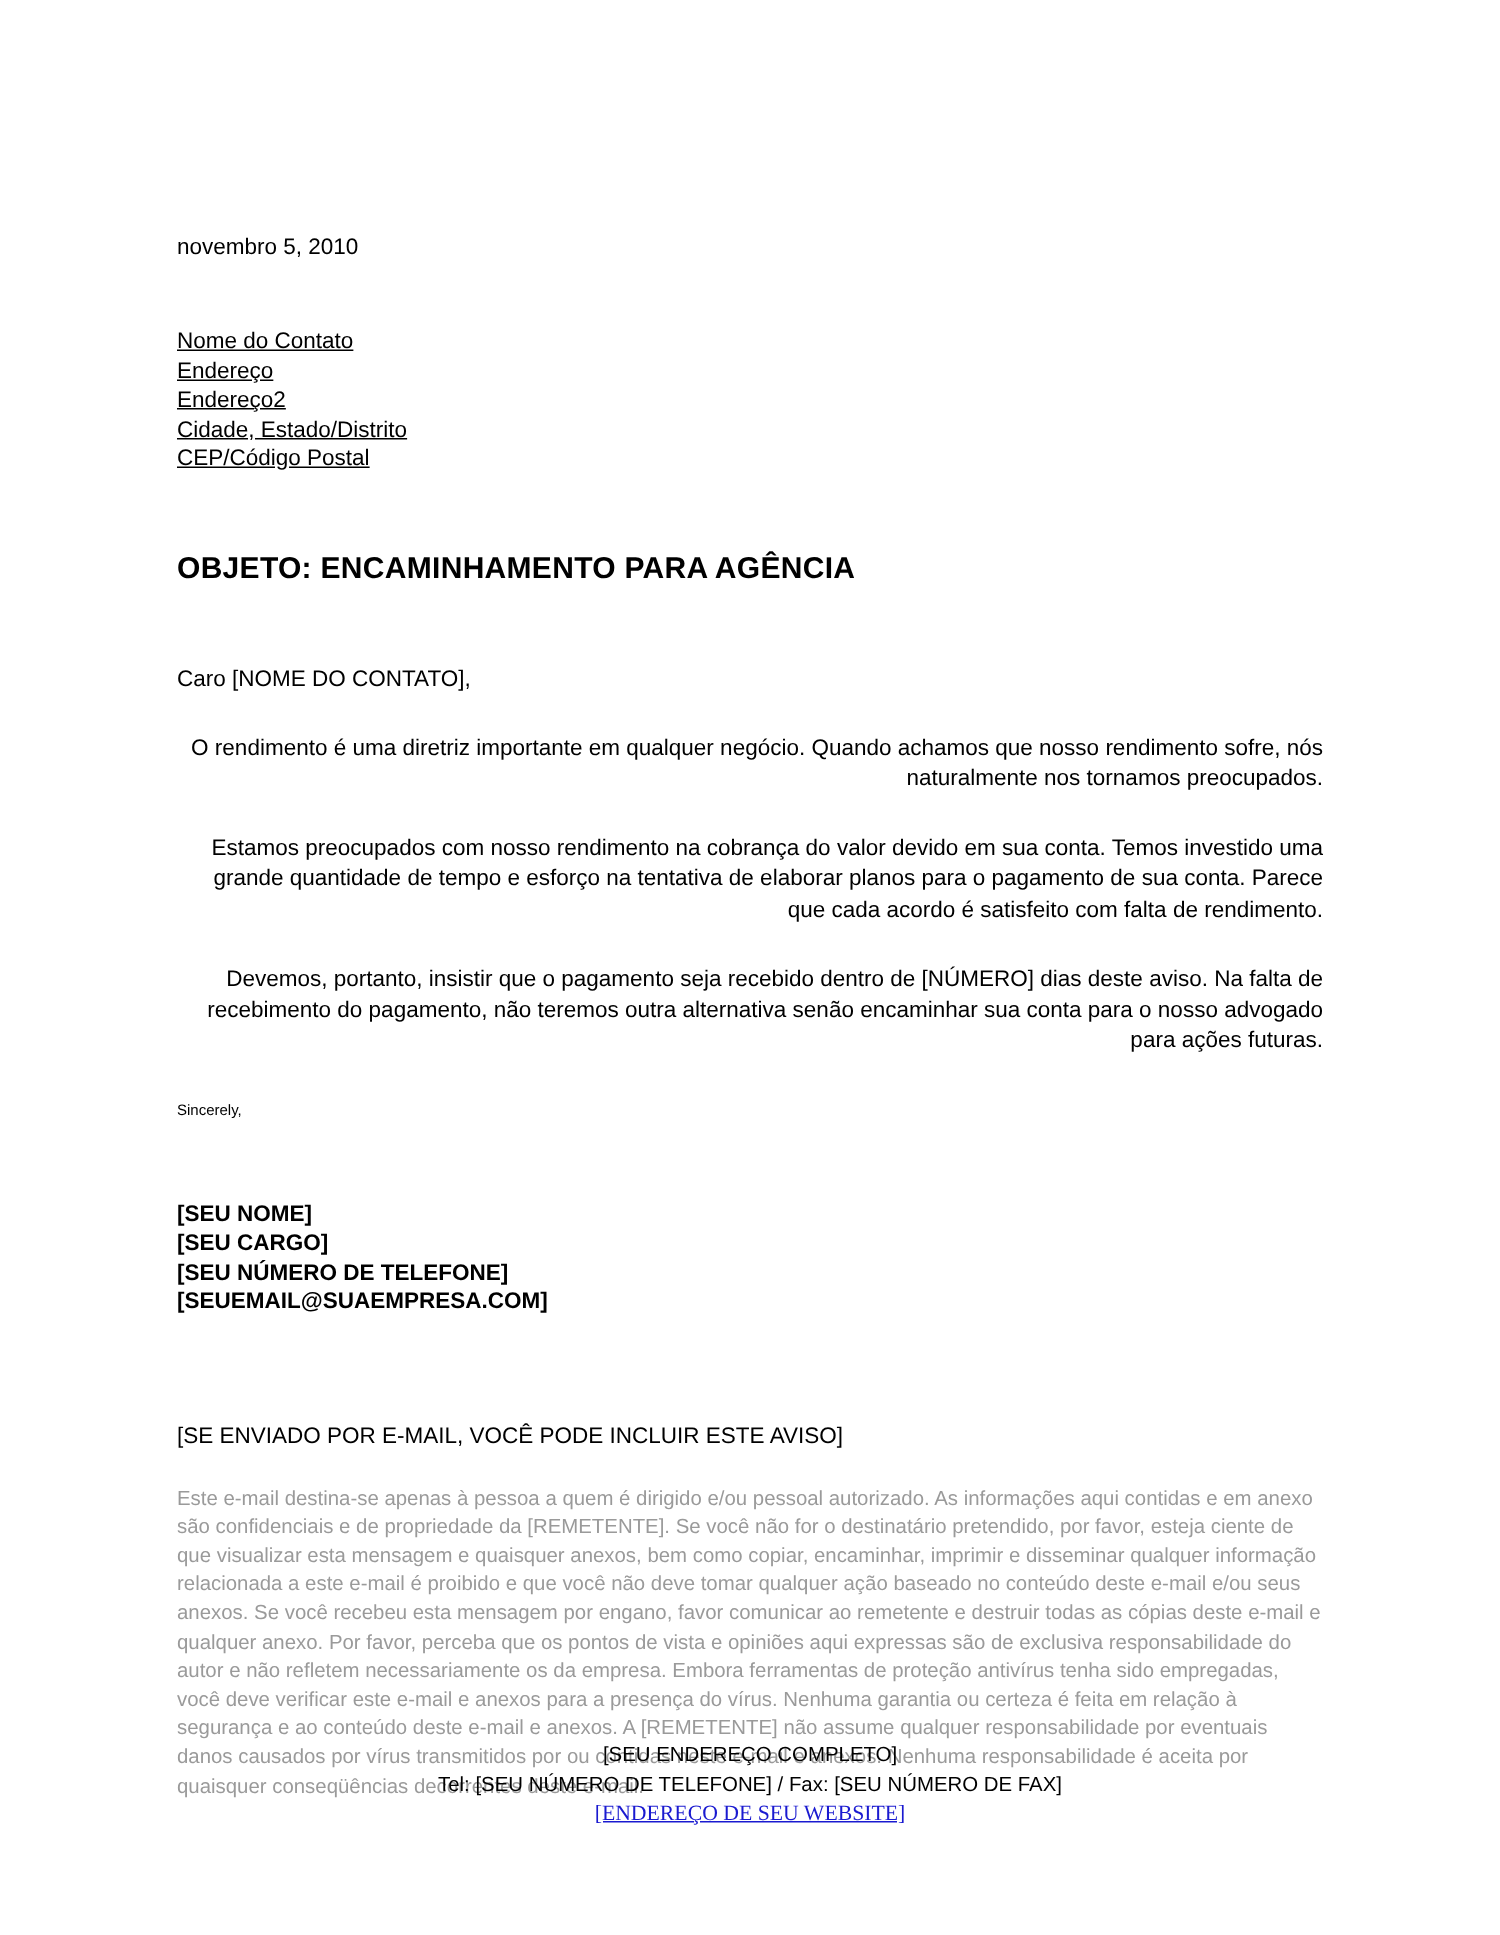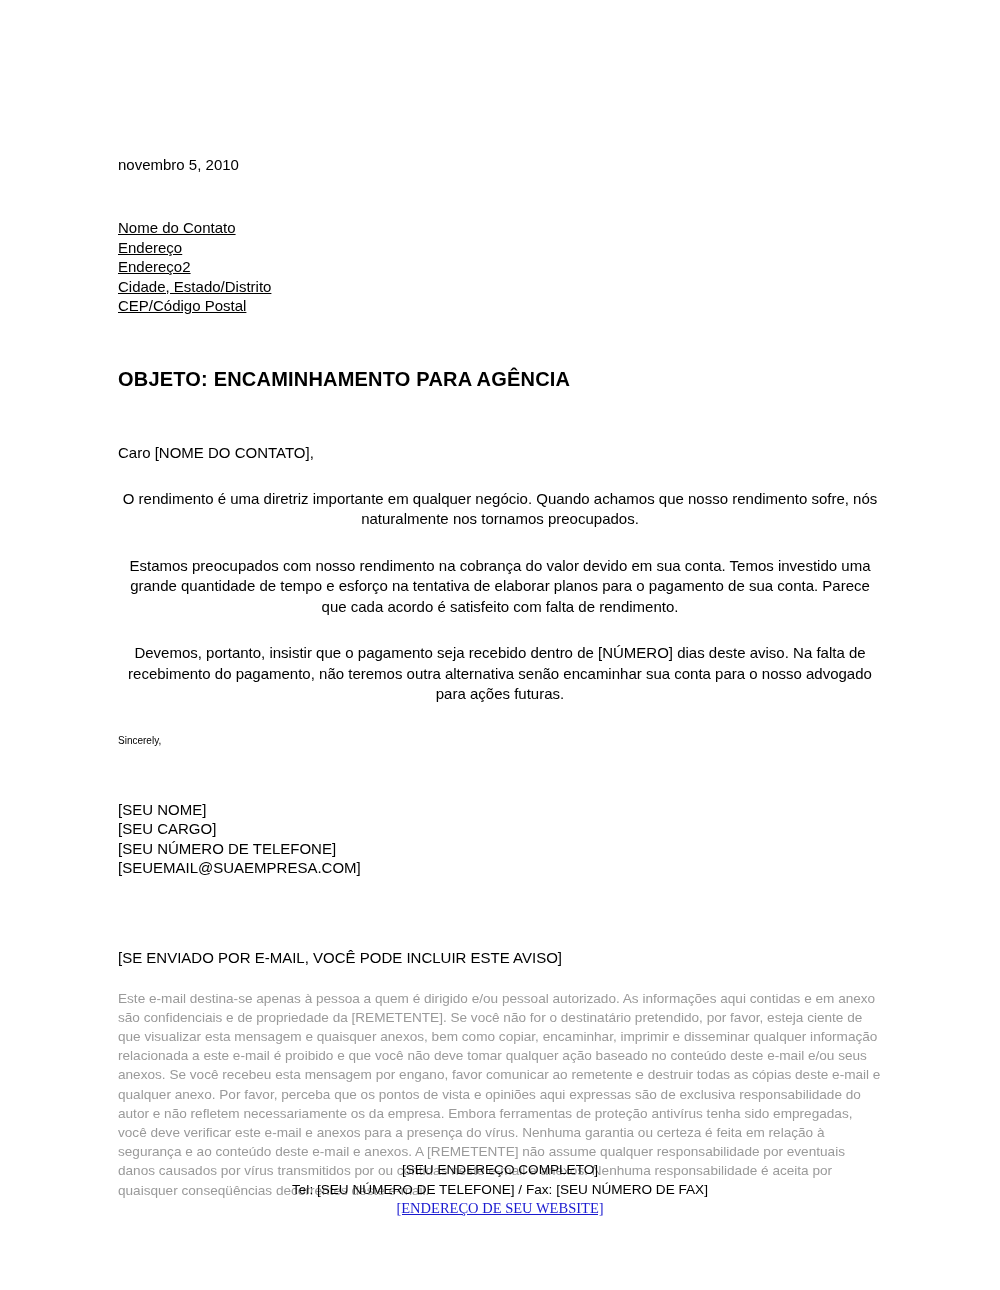--- a/index.html
+++ b/index.html
@@ -52,32 +52,33 @@
   }
   .salutation {
     font-size: 15px;
     line-height: 19px;
     margin-bottom: 27px;
   }
   .para {
     font-size: 15px;
     line-height: 20.5px;
     margin-bottom: 26px;
-    text-align: center;
+    text-align: right;
   }
   .closing {
     font-size: 10px;
     line-height: 19px;
     margin-top: 16px;
     margin-bottom: 50px;
   }
   .signature-block {
     font-size: 15px;
     line-height: 19.5px;
     margin-bottom: 70px;
+    font-weight: bold;
   }
   .notice-heading {
     font-size: 15px;
     line-height: 19px;
     margin-top: 30px;
     margin-bottom: 22px;
   }
   .disclaimer {
     font-size: 13.6px;
     line-height: 19.2px;

